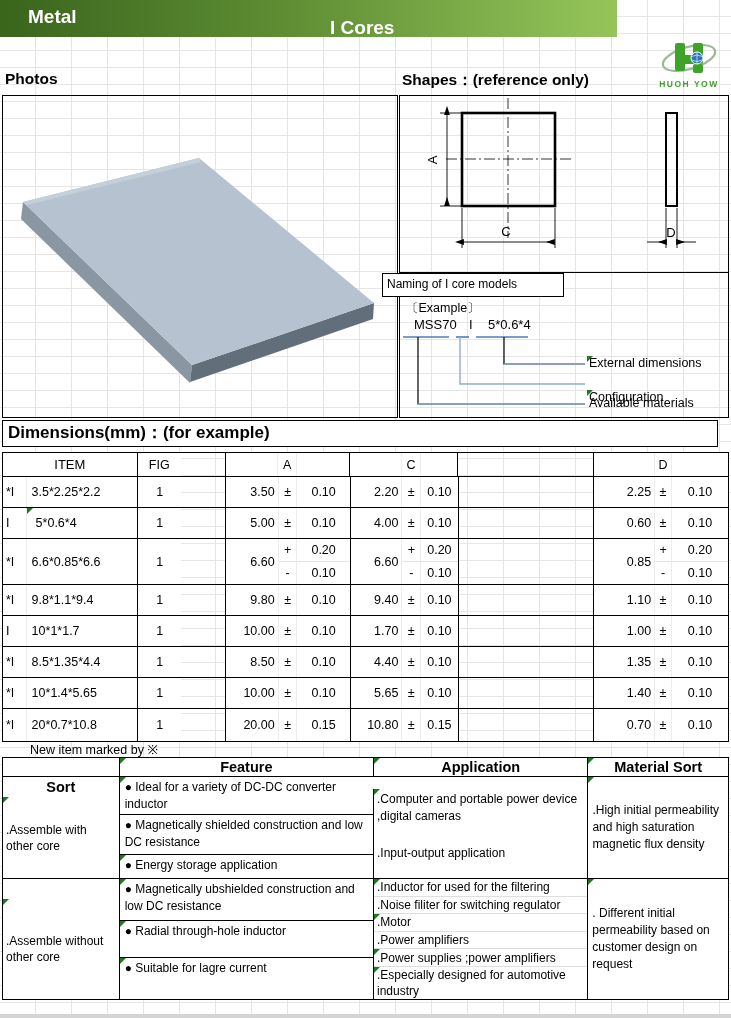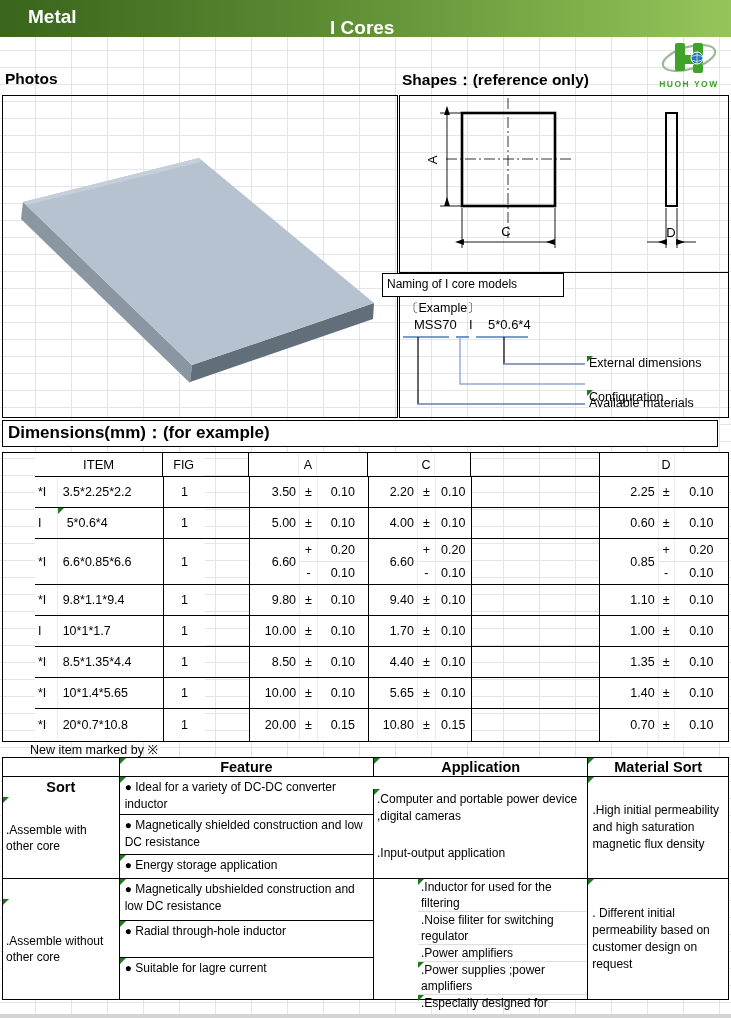--- a/index.html
+++ b/index.html
@@ -5,21 +5,21 @@
   * { margin:0; padding:0; box-sizing:border-box; }
   body { background:#888; font-family:"Liberation Sans", sans-serif; }
   .page {
     position:relative; width:731px; height:1018px; margin:0 auto; background:#fff;
     background-image:
       repeating-linear-gradient(to right, transparent 0 35px, #e4e4e4 35px 36px),
       repeating-linear-gradient(to bottom, transparent 0 16px, #e6e6e6 16px 17px);
     overflow:hidden; color:#000;
   }
   
-  .topbar { position:absolute; left:0; top:0; width:731px; height:37px;
+  .topbar { position:absolute; left:0; top:0; width:617px; height:37px;
     background:linear-gradient(90deg,#39651c 0%, #5d8c33 45%, #95c55a 100%); }
   .topbar .t-left { position:absolute; left:28px; top:6px; font-size:19px; font-weight:bold; color:#fff; }
   .topbar .t-center { position:absolute; left:330px; top:6px; font-size:19px; font-weight:bold; color:#fff;margin-top:11px; }
   
   .h-photos { position:absolute; left:5px; top:70px; font-size:15.5px; font-weight:bold; }
   .h-shapes { position:absolute; left:402px; top:70px; font-size:15.5px; font-weight:bold; }
   
   .logo { position:absolute; left:648px; top:37px; width:82px; height:57px; }
   
   .photo-box { position:absolute; left:2px; top:95px; width:396px; height:323px; border:1.5px solid #000; }
@@ -36,21 +36,21 @@
   .shape-svg { position:absolute; left:400px; top:96px; }
   .plate-svg { position:absolute; left:3px; top:96px; }
   
   .cmt { position:absolute; top:0; left:0; width:0; height:0;
     border-top:6px solid #1e7a1e; border-right:6px solid transparent; }
   .rel { position:relative; }
   
   .dims-title { position:absolute; left:2px; top:420px; width:716px; height:27px; background:#fff;
     border:1.5px solid #000; font-size:17px; font-weight:bold; line-height:24px; padding-left:5px; }
   
-  .dimtable { position:absolute; left:2px; top:452px; width:727px; border:1.5px solid #000; font-size:12.5px;padding-left:32px; }
+  .dimtable { position:absolute; left:2px; top:452px; width:727px; border:1.5px solid #000; font-size:12.5px; }
   .drow { display:flex; border-bottom:1px solid #000; }
   .drow:last-child { border-bottom:none; }
   .drow > div { background:#fff; display:flex; align-items:center; }
   .c-marker { width:24px; padding-left:3px; }
   .c-item { width:119px; border-left:1px solid #ececec; padding-left:5px; }
   .c-fig { width:47px; border-left:1px solid #000; justify-content:center; }
   .c-av { width:56px; border-left:1px solid #000; justify-content:flex-end; padding-right:3px;margin-left:44px; }
   .c-apm { width:20px; border-left:1px solid #ececec; justify-content:center; }
   .c-atol { width:57px; border-left:1px solid #ececec; justify-content:center; }
   .c-cv { width:55px; border-left:1px solid #000; justify-content:flex-end; padding-right:3px; }
@@ -83,21 +83,21 @@
   .co-mat  { width:141px; border-left:1px solid #000; }
   .sort-cell { display:flex; align-items:center; padding:2px 3px; line-height:16px; position:relative; }
   .feat-col { display:flex; flex-direction:column; }
   .feat-item { padding:2px 4px 0 5px; line-height:17px; border-bottom:1px solid #000; flex:1; position:relative; }
   .feat-item:last-child { border-bottom:none; }
   .app-col1 { display:flex; flex-direction:column; padding:2px 3px; line-height:17px; position:relative;margin-top:12px; }
   .app-col1 .sp { flex:1; }
   .app-col1 .p2 { margin-bottom:14px; }
   .app-col2 { display:flex; flex-direction:column; }
   .app-item { padding:0 3px; line-height:16px; border-bottom:1px solid #dedede; flex:1;
-    display:flex; align-items:center; position:relative;margin-left:44px; }
+    display:flex; align-items:center; position:relative; }
   .app-item:last-child { border-bottom:none; }
   .mat-cell { display:flex; align-items:center; padding:2px 4px; line-height:17px; position:relative; }
   .bottom-strip { position:absolute; left:0; top:1014px; width:731px; height:4px; background:#d4d4d4; }
 </style>
 </head>
 <body>
 
 <div class="page">
 
   <div class="topbar">
@@ -401,20 +401,24 @@
       </div>
       <div class="co-app app-col2">
         <div class="app-item">
             <span class="cmt"></span>
             <span>.Inductor for used for the filtering</span>
           </div>
         <div class="app-item">
             <span>.Noise filiter for switching regulator</span>
           </div>
         <div class="app-item">
+            <span class="cmt"></span>
+            <span>.Motor</span>
+          </div>
+        <div class="app-item">
             <span>.Power amplifiers</span>
           </div>
         <div class="app-item">
             <span class="cmt"></span>
             <span>.Power supplies ;power amplifiers</span>
           </div>
         <div class="app-item" style="flex:1.7">
             <span class="cmt"></span>
             <span>.Especially designed for automotive industry</span>
           </div>

